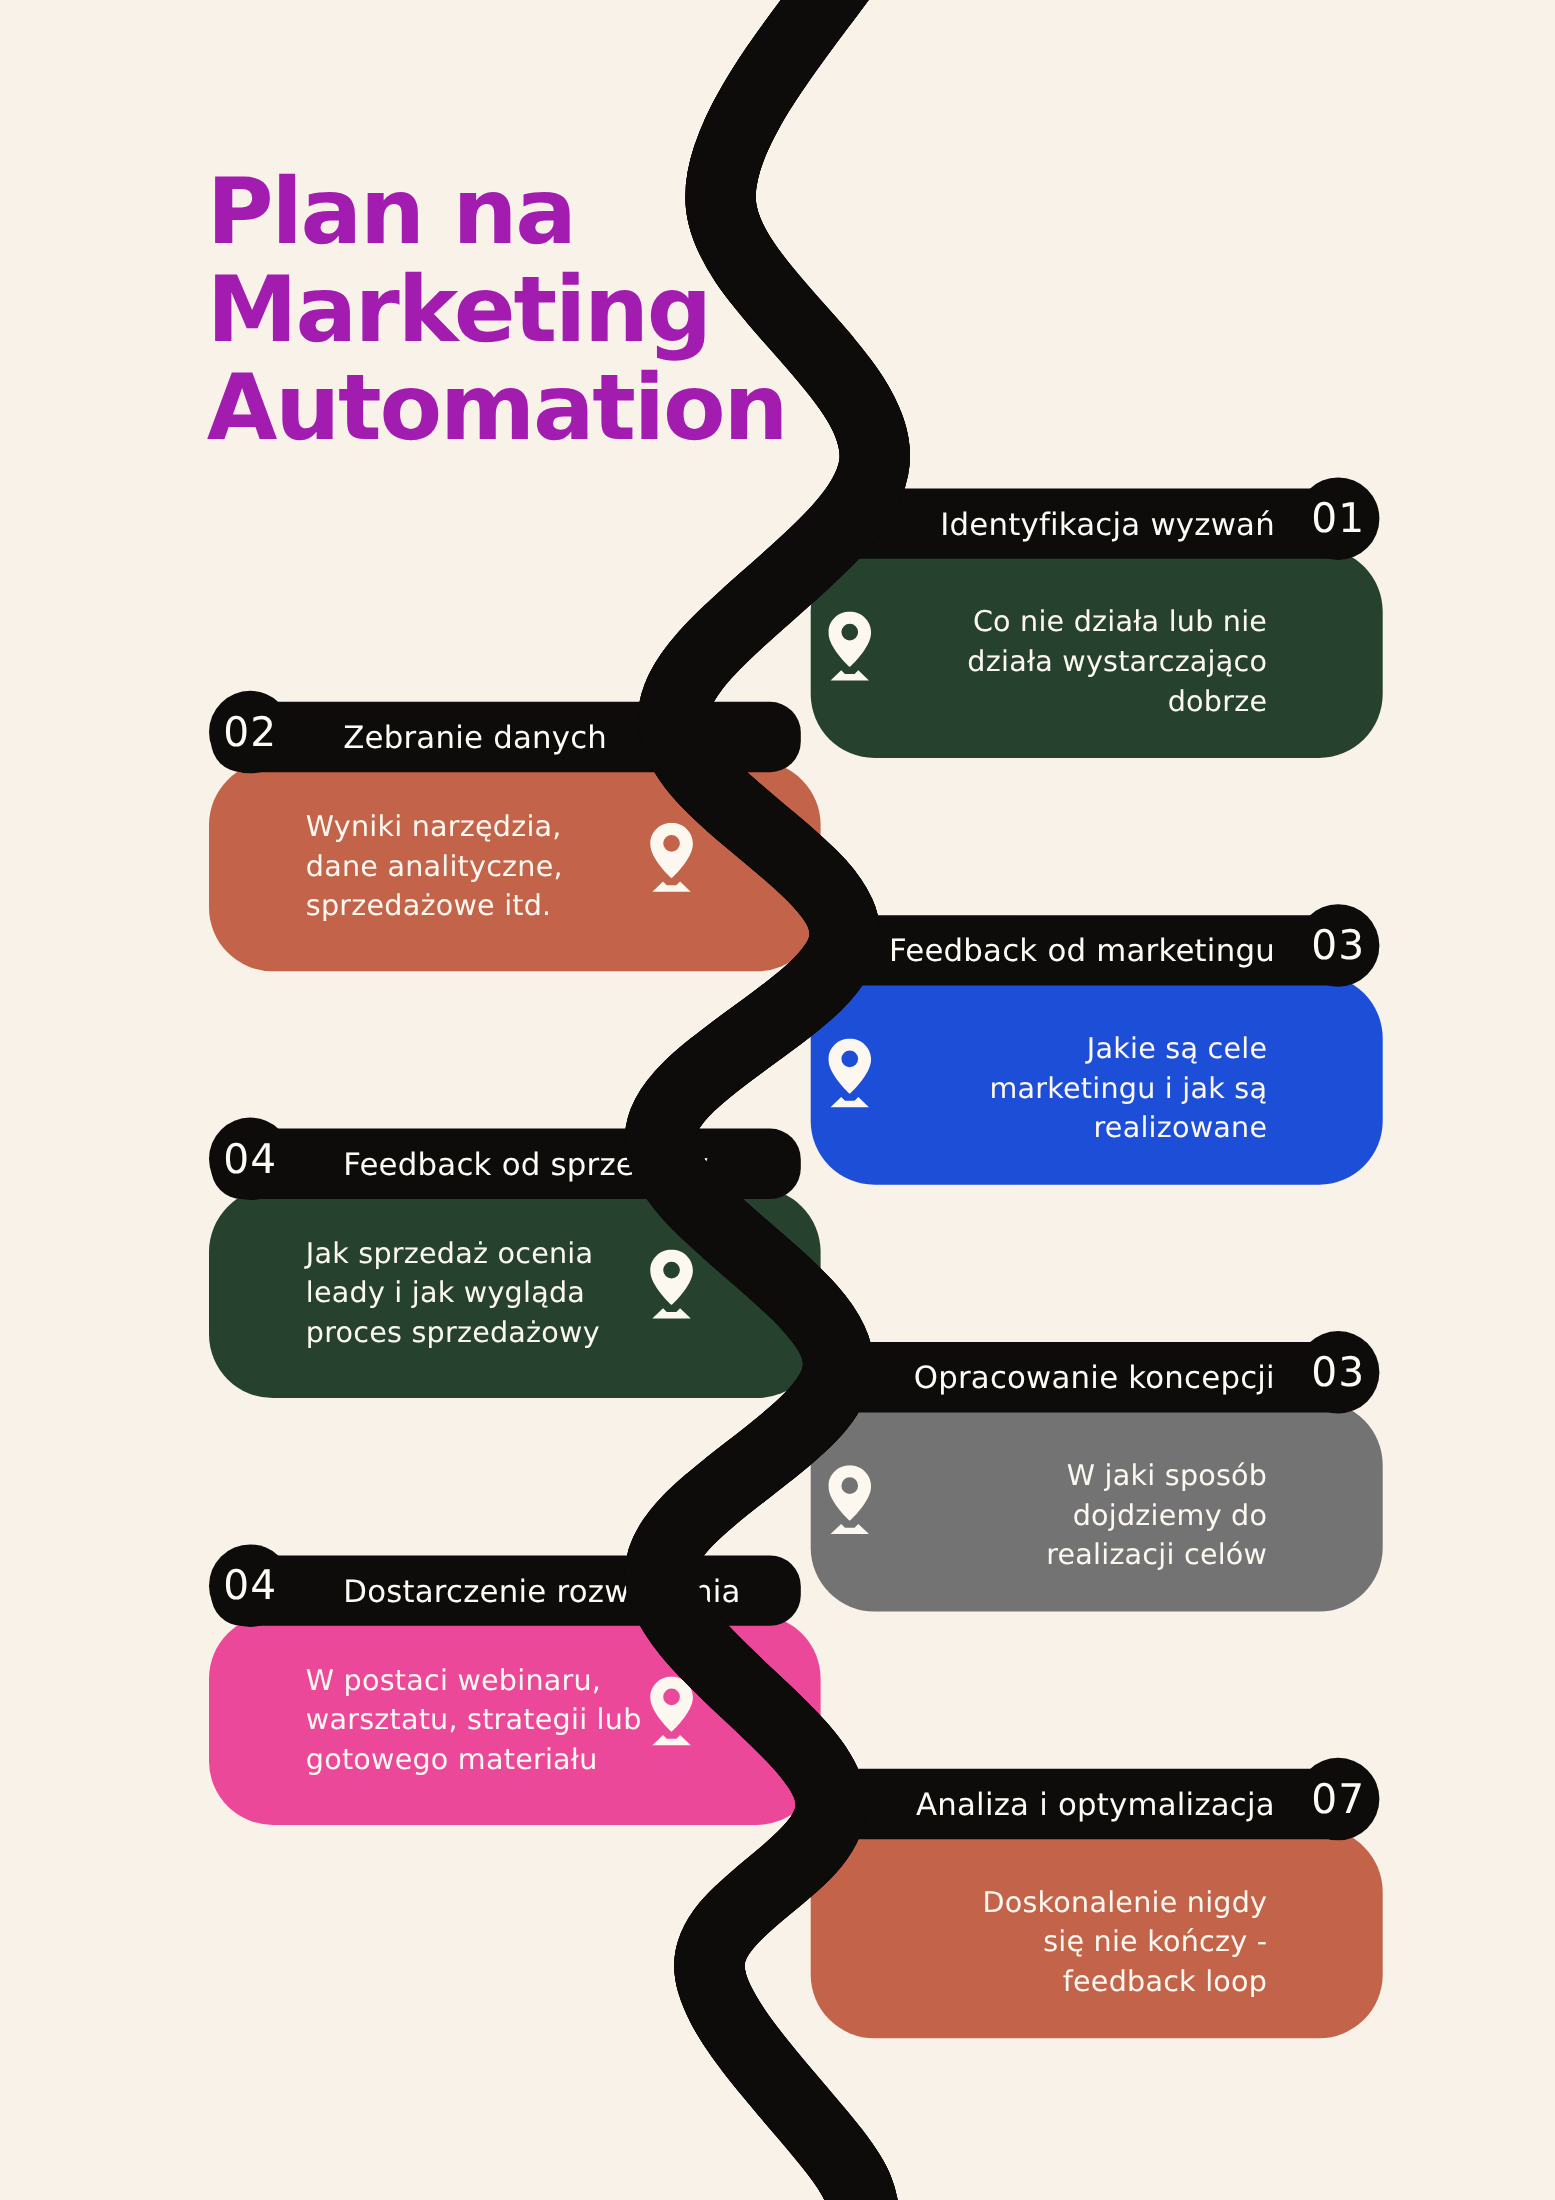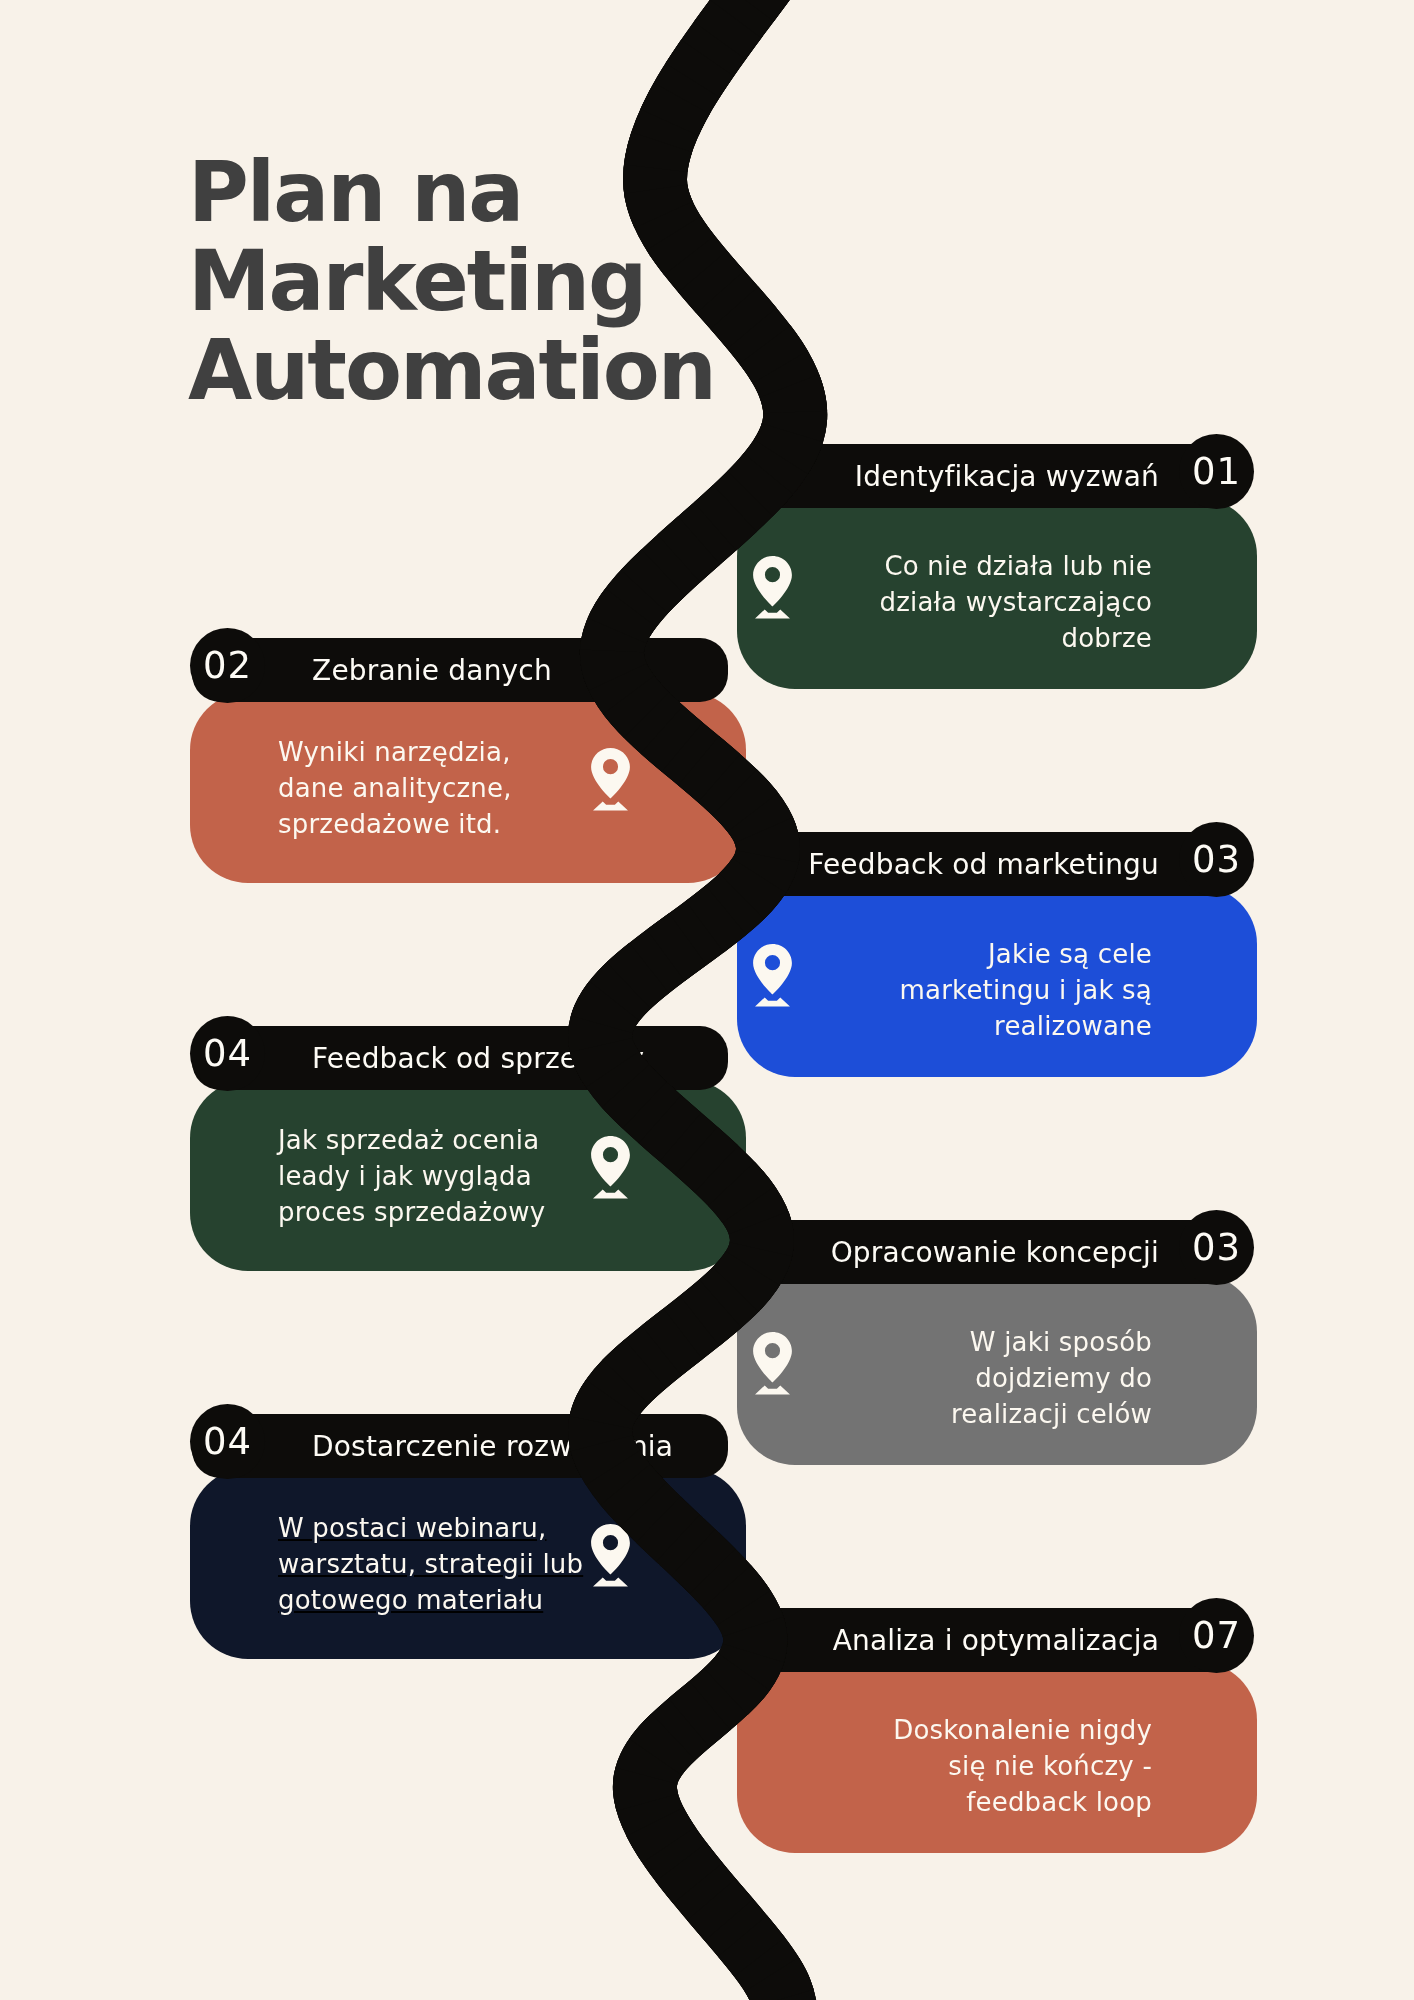--- a/index.html
+++ b/index.html
@@ -5,21 +5,21 @@
   html,body{margin:0;padding:0;background:#efe9df;}
   .canvas{
     position:relative;width:1414px;height:2000px;overflow:hidden;
     background:#f8f2e9;
     font-family:"DejaVu Sans","Liberation Sans",sans-serif;
   }
   
   .title{
     position:absolute;left:188px;top:148px;
     font-size:83px;line-height:89px;font-weight:800;
-    color:#404040;letter-spacing:-2px;white-space:pre-line;
+    color:#a21caf;letter-spacing:-2px;white-space:pre-line;
   }
   
   .step{position:absolute;left:0;top:0;width:100%;}
   .s1{--ht:444px}.s2{--ht:638px}.s3{--ht:832px}.s4{--ht:1026px}
   .s5{--ht:1220px}.s6{--ht:1414px}.s7{--ht:1608px}
   .bar{
     position:absolute;top:var(--ht);height:64px;background:#0d0c0a;
     border-radius:28px;display:flex;align-items:center;
     color:#fdfbf5;font-size:28px;letter-spacing:.2px;
   }
@@ -36,21 +36,21 @@
   .box{
     position:absolute;top:calc(var(--ht) + 54px);height:191px;
     border-radius:58px;display:flex;align-items:center;box-sizing:border-box;
   }
   .left  .box{left:190px;width:556px;}
   .right .box{left:737px;width:520px;}
   .c-darkgreen{background:#26422f;}
   .c-terracotta{background:#c2634a;}
   .c-beige{background:#1d4ed8;}
   .c-sage{background:#737373;}
-  .c-camel{background:#0f172a;text-decoration:underline;}
+  .c-camel{background:#ec4899;}
   .body{
     flex:1;color:#fcf8f0;font-size:26px;line-height:36px;
     white-space:pre-line;letter-spacing:.2px;
   }
   .left  .body{text-align:left;padding:0 140px 0 88px;}
   .right .body{text-align:right;padding:0 105px 0 138px;margin-top:16px;}
   .pin{position:absolute;width:39px;height:66px;color:#fcf8f0;}
   .right .pin{left:16px;top:58px;}
   .left  .pin{right:116px;top:56px;}
   

